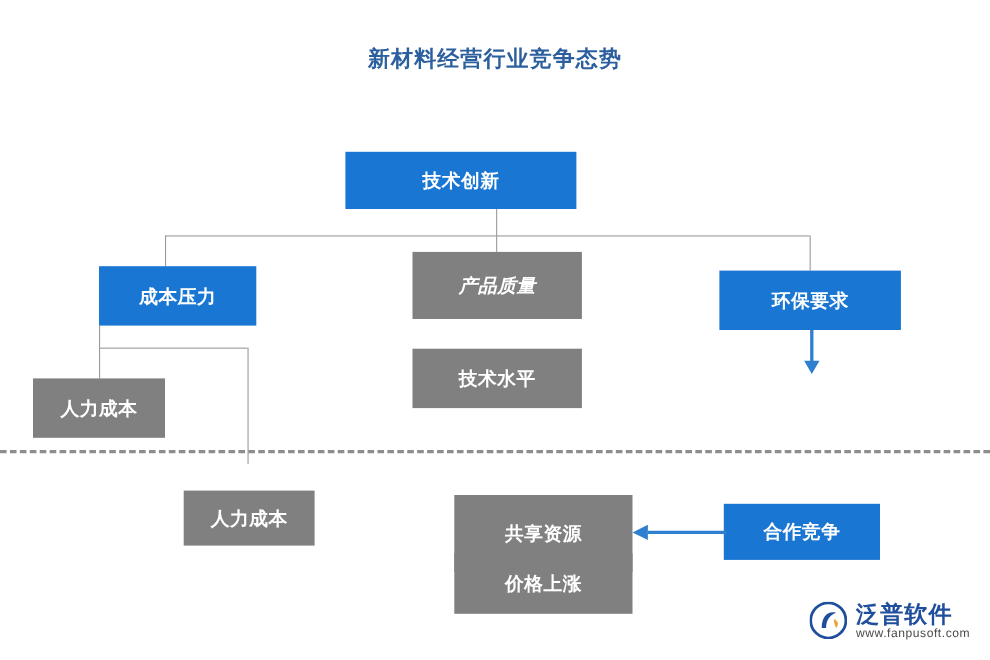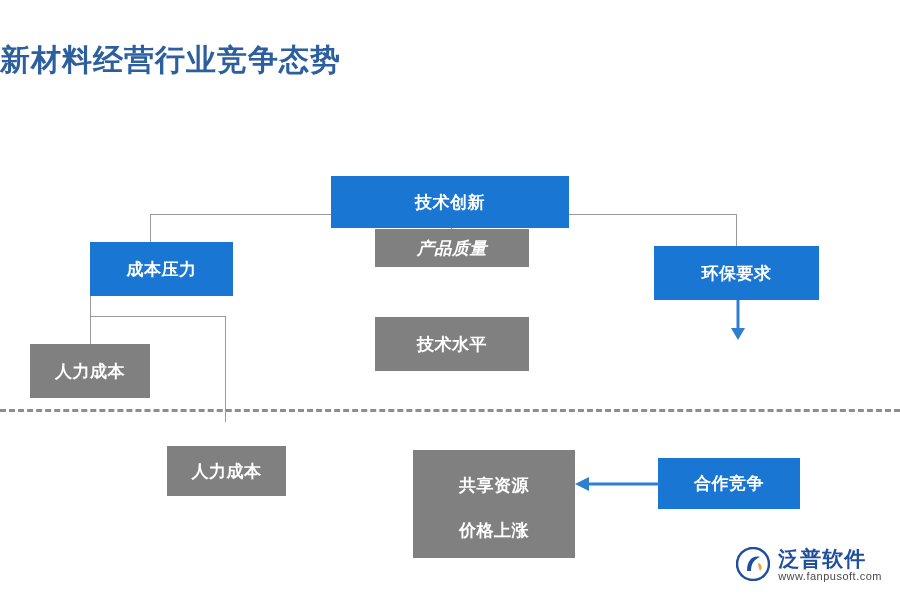--- a/index.html
+++ b/index.html
@@ -16,22 +16,22 @@
   .canvas {
     position: relative;
     width: 900px;
     height: 600px;
   }
   .title {
     position: absolute;
     left: 0;
     top: 40px;
     width: 900px;
-    text-align: left;
-    font-size: 30px;
+    text-align: center;
+    font-size: 20px;
     font-weight: bold;
     color: #2c5f9e;
     letter-spacing: 1px;
   }
   .node {
     position: absolute;
     display: flex;
     align-items: center;
     justify-content: center;
     color: #ffffff;
@@ -121,25 +121,25 @@
   <div class="connector hline" style="left:150px; top:214px; width:586px;"></div>
   <div class="connector vline" style="left:150px; top:214px; height:28px;"></div>
   <div class="connector vline" style="left:451px; top:214px; height:15px;"></div>
   <div class="connector vline" style="left:736px; top:214px; height:32px;"></div>
 
   <div class="connector vline" style="left:90px; top:296px; height:20px;"></div>
   <div class="connector hline" style="left:90px; top:316px; width:135px;"></div>
   <div class="connector vline" style="left:90px; top:316px; height:28px;"></div>
   <div class="connector vline" style="left:225px; top:316px; height:106px;"></div>
 
-  <div class="node blue" style="left:331px; top:138px; width:238px; height:52px;margin-top:38px;">技术创新</div>
+  <div class="node blue" style="left:314px; top:138px; width:210px; height:52px;">技术创新</div>
 
   <div class="node blue" style="left:90px; top:242px; width:143px; height:54px;">成本压力</div>
 
-  <div class="node gray-ital" style="left:375px; top:229px; width:154px; height:38px;font-style:italic;">产品质量</div>
+  <div class="node gray-ital" style="left:375px; top:229px; width:154px; height:61px;font-style:italic;">产品质量</div>
 
   <div class="node blue" style="left:654px; top:246px; width:165px; height:54px;text-align:center;">环保要求</div>
 
   <div class="node gray" style="left:30px; top:344px; width:120px; height:54px;">人力成本</div>
 
   <div class="node gray" style="left:375px; top:317px; width:154px; height:54px;">技术水平</div>
 
 
   <div class="node gray" style="left:167px; top:446px; width:119px; height:50px;">人力成本</div>
 

